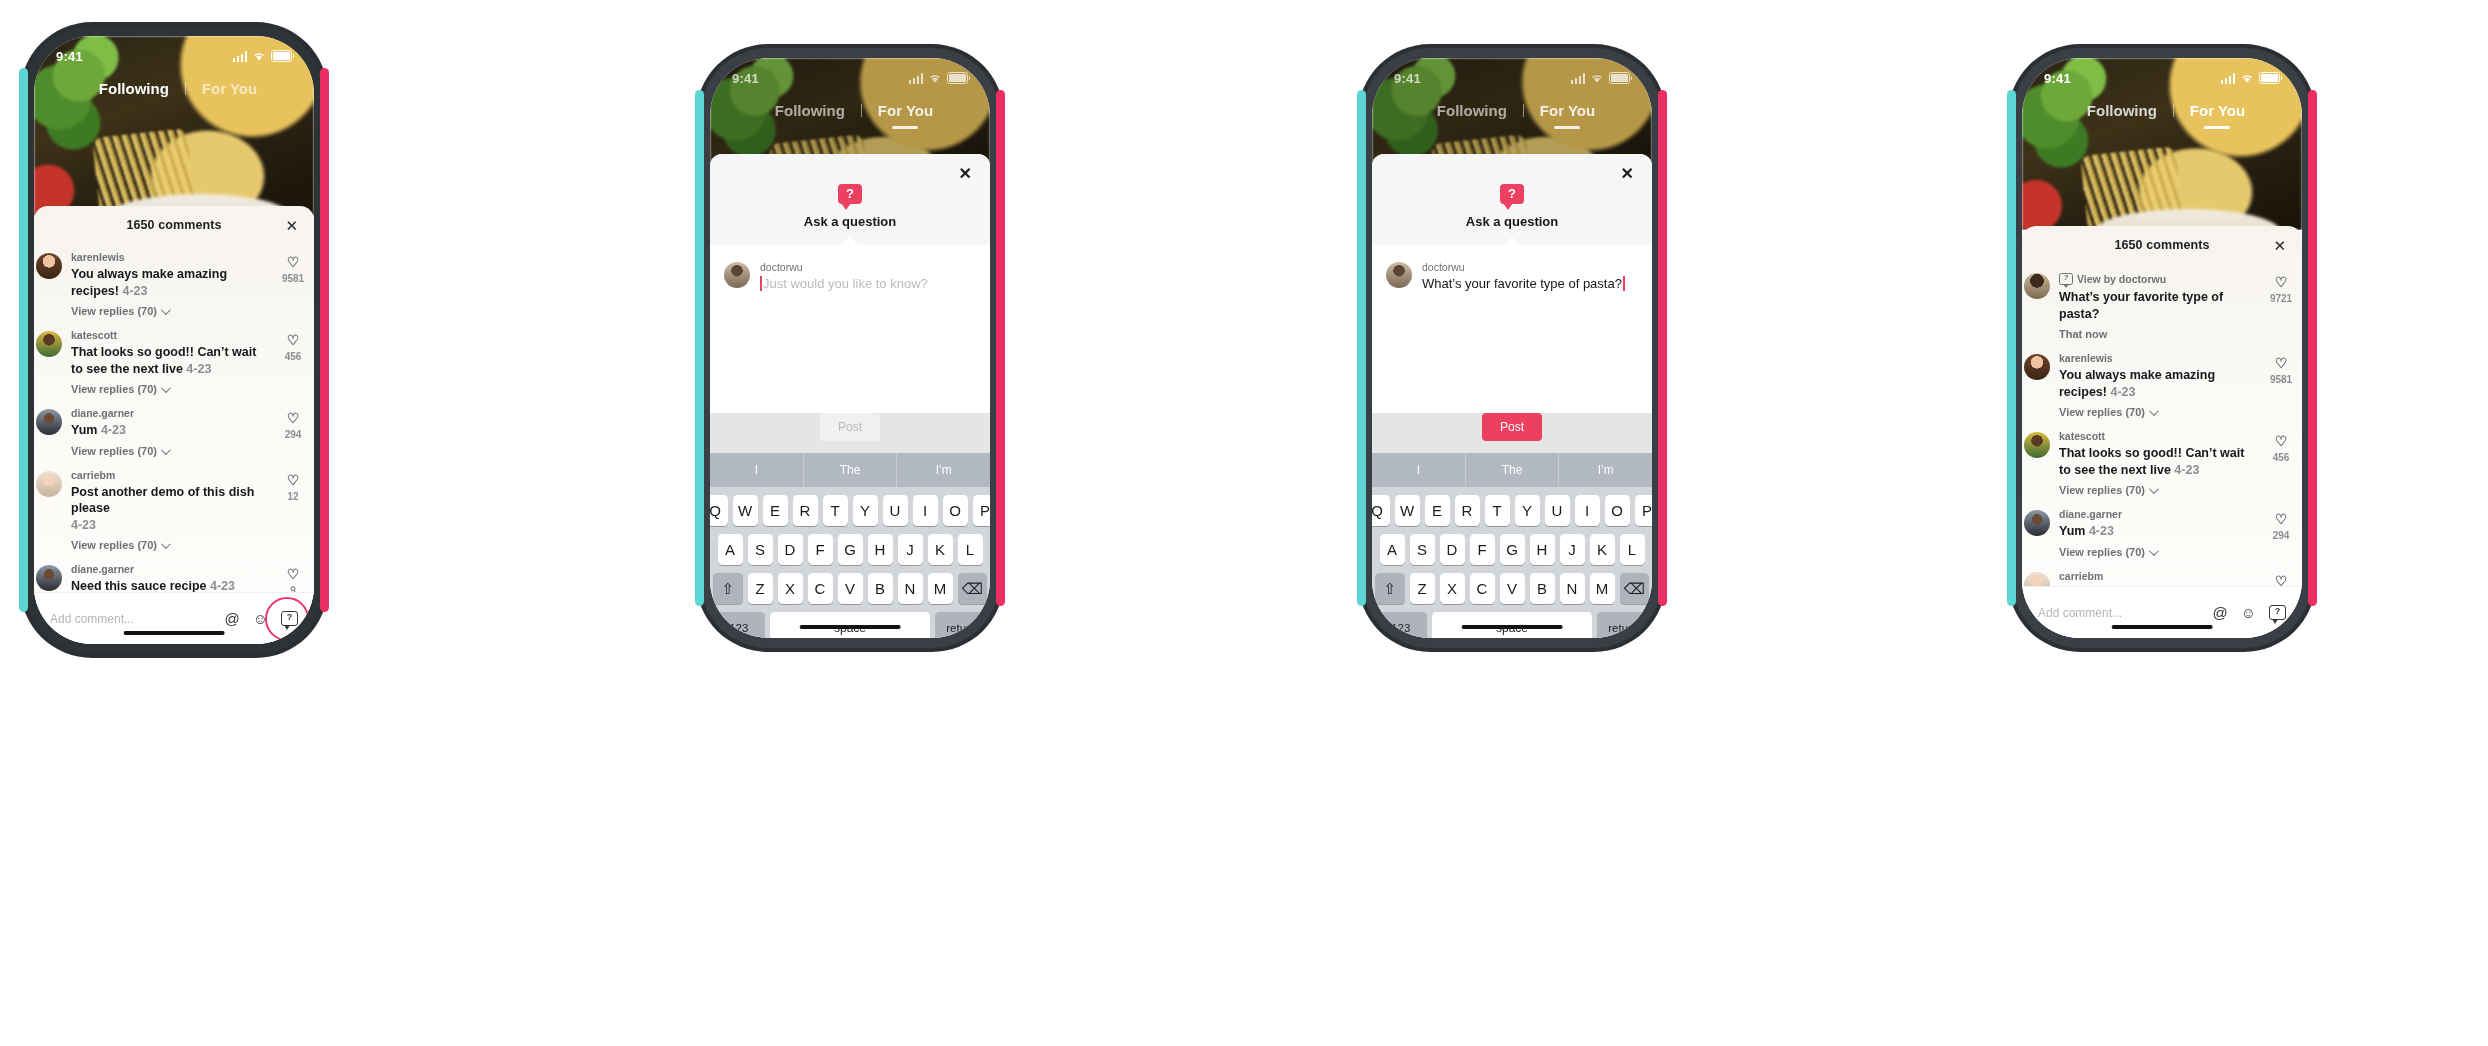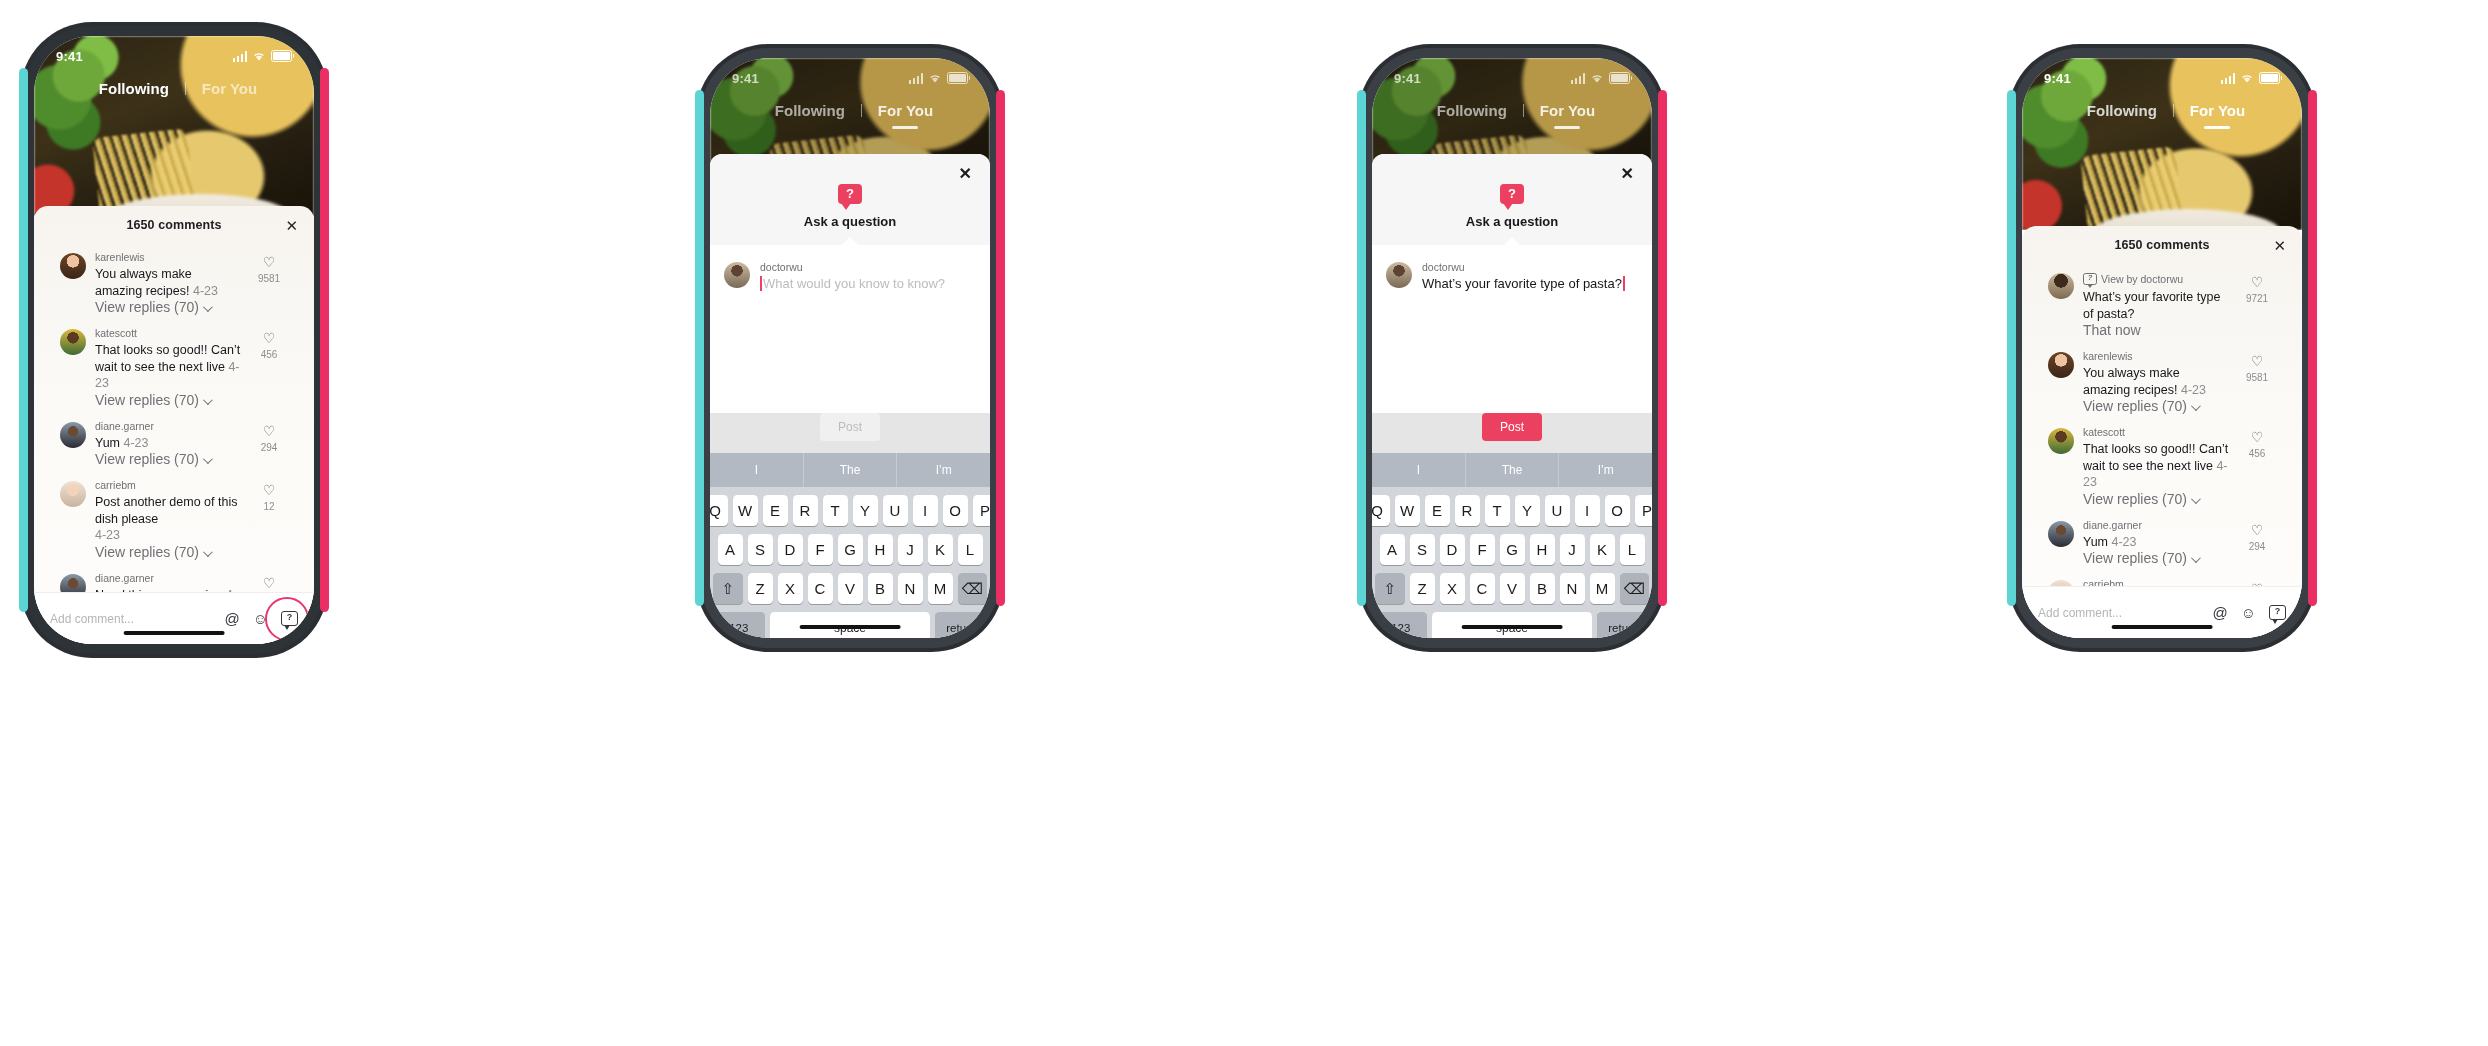--- a/index.html
+++ b/index.html
@@ -57,21 +57,21 @@
   .tabul{position:absolute;left:50%;transform:translateX(-50%);bottom:-10px;width:26px;height:3px;
          background:#fff;border-radius:2px;}
 
   
   .sheet{position:absolute;left:0;right:0;bottom:0;background:linear-gradient(#f7f4ef,#fbfaf7 45%,#fffdfb);
          border-radius:14px 14px 0 0;display:flex;flex-direction:column;}
   .sheetHead{position:relative;height:38px;display:flex;align-items:center;justify-content:center;flex:none;}
   .sheetTitle{font-size:12.5px;font-weight:700;color:#1d1d22;letter-spacing:.1px;}
   .sheetClose{position:absolute;right:16px;top:50%;transform:translateY(-50%);font-size:15px;
               color:#25252b;line-height:1;font-weight:500;}
-  .clist{flex:1;overflow:hidden;padding:0 26px;}
+  .clist{flex:1;overflow:hidden;padding:0 2px;font-weight:bold;}
   .crow{display:flex;gap:9px;padding:7px 0 5px;}
   .av{width:26px;height:26px;border-radius:50%;flex:none;margin-top:2px;overflow:hidden;position:relative;}
   .av.a1{background:radial-gradient(circle at 50% 32%,#f0c3a0 0 28%,transparent 29%),
         linear-gradient(#6b4429,#3b2516);}
   .av.a2{background:radial-gradient(circle at 50% 34%,#5b3a24 0 26%,transparent 27%),
         linear-gradient(#d9b93f,#3f6a34);}
   .av.a3{background:radial-gradient(circle at 50% 36%,#6b4a33 0 24%,transparent 25%),
         linear-gradient(#8b99a6,#2b2b33);}
   .av.a4{background:radial-gradient(circle at 50% 34%,#f4d3bd 0 28%,transparent 29%),
         linear-gradient(#efe2d4,#c9b49d);}
@@ -81,21 +81,21 @@
   .cuser{font-size:10.5px;color:#6f7075;margin-bottom:3px;display:flex;align-items:center;gap:5px;}
   .qtag{display:inline-flex;align-items:center;gap:4px;}
   .qicon{display:inline-block;width:12px;height:10px;border:1.3px solid #6f7075;border-radius:2.5px;
          position:relative;}
   .qicon:before{content:"?";position:absolute;left:0;right:0;top:-2.5px;text-align:center;
          font-size:7.5px;line-height:12px;color:#6f7075;font-weight:700;}
   .qicon:after{content:"";position:absolute;left:2.5px;bottom:-4px;border-left:3px solid transparent;
          border-right:3px solid transparent;border-top:4px solid #6f7075;}
   .ctext{font-size:12.5px;color:#17171c;line-height:1.32;}
   .cdate{color:#8c8d92;}
-  .creplies{font-size:14px;color:#6f7075;}
+  .creplies{font-size:11px;color:#6f7075;margin-top:6px;}
   .chev{display:inline-block;width:6px;height:6px;border-right:1.3px solid #6f7075;
         border-bottom:1.3px solid #6f7075;transform:rotate(45deg) translateY(-2px);margin-left:4px;}
   .likes{width:38px;flex:none;text-align:center;padding-top:4px;}
   .heart{font-size:14px;color:#6f7075;line-height:1;}
   .lcount{font-size:10px;color:#8c8d92;margin-top:4px;}
 
   
   .actbar{flex:none;height:52px;background:#fff;display:flex;align-items:center;
           padding:0 16px;box-sizing:border-box;gap:10px;border-top:1px solid #efefef;}
   .addc{flex:1;font-size:12px;color:#b4b5b9;}
@@ -332,21 +332,21 @@
               <div class="mtitle">Ask a question</div>
               <i class="mnotch"></i>
             </div>
             <div class="mbody" style="height:168px;box-sizing:border-box;">
               <div class="mrow">
                 <div class="mav"></div>
                 <div style="flex:1">
                   <div class="muser">doctorwu</div>
                   <div class="mq ph">
                       <i class="caret"></i>
-                      <span>What would you know to know?</span>
+                      <span>Just would you like to know?</span>
                     </div>
                 </div>
               </div>
             </div>
             <div class="mfoot">
               <span class="postbtn off">Post</span>
             </div>
           </div>
 
           <div class="kb">

